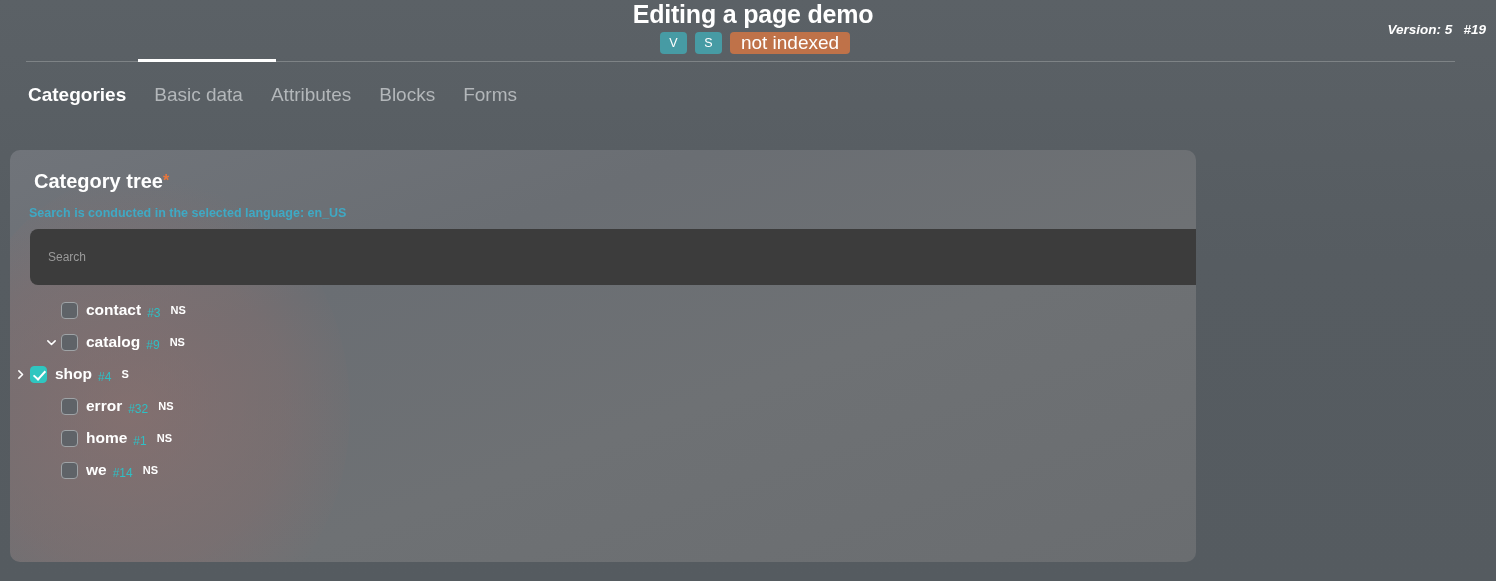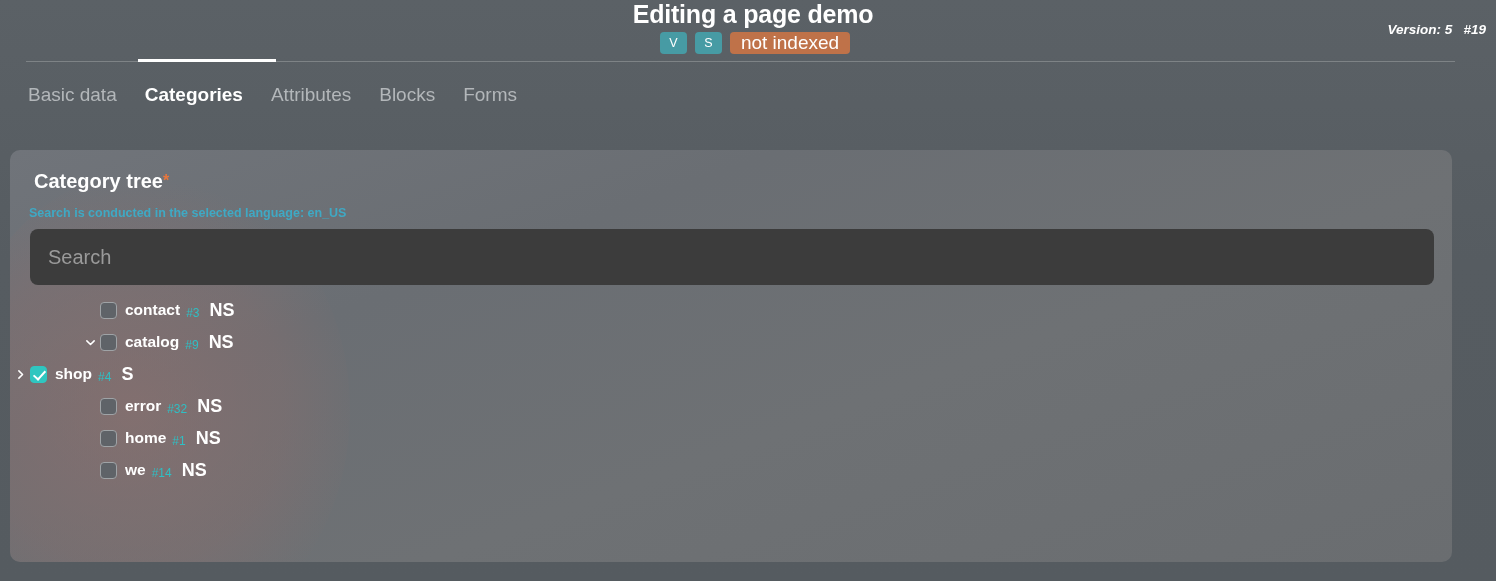--- a/index.html
+++ b/index.html
@@ -111,21 +111,21 @@
     white-space: nowrap;
   }
   .tab:first-child { margin-left: 28px; }
   .tab.active { color: #ffffff; font-weight: bold; }
 
   
   .card {
     position: absolute;
     left: 10px;
     top: 150px;
-    width: 1442px;
+    width: 1186px;
     height: 412px;
     border-radius: 10px;
     background: linear-gradient(160deg, #70747a 0%, #6a6e73 30%, #6e7174 60%, #6a6d70 100%);
     overflow: hidden;
   }
   .card-blob {
     position: absolute;
     left: -60px;
     top: 20px;
     width: 400px;
@@ -155,21 +155,21 @@
   .search-wrap { margin: 9px 0 0 20px; }
 
   .search-input {
     width: 1404px;
     height: 56px;
     border-radius: 8px;
     border: none;
     background: #3c3c3c;
     color: #e4e4e4;
     font-family: "Liberation Sans", sans-serif;
-    font-size: 20px;
+    font-size: 12px;
     padding: 7px 18px;
     outline: none;
   }
   .search-input::placeholder { color: #9a9a9a; }
 
   .selected-line {
     margin: 14px 0 0 28px;
     font-size: 18px;
     color: #eceded;
   }
@@ -223,27 +223,27 @@
     color: #ffffff;
   }
   .node-id {
     font-size: 12px;
     color: #2fbfc4;
     margin-left: 6px;
     position: relative;
     top: 3px;
   }
   .node-flag {
-    font-size: 18px;
+    font-size: 11px;
     font-weight: bold;
     color: #ffffff;
     margin-left: 10px;
   }
 
-  .indent-0 { padding-left: 70px; }
+  .indent-0 { padding-left: 31px; }
   .indent-1 { }
 </style>
 </head>
 <body>
 
 <div id="page">
 
   <div class="header">
     <div class="header-title">Editing a page demo</div>
     <div class="badges">
@@ -251,22 +251,22 @@
       <span class="badge teal">S</span>
       <span class="badge orange">not indexed</span>
     </div>
     <div class="version-info">Version: 5   #19</div>
   </div>
 
   <div class="divider"></div>
   <div class="divider-active"></div>
 
   <div class="tabs">
+    <div class="tab active">Categories</div>
     <div class="tab">Basic data</div>
-    <div class="tab active">Categories</div>
     <div class="tab">Attributes</div>
     <div class="tab">Blocks</div>
     <div class="tab">Forms</div>
   </div>
 
   <div class="card">
     <div class="card-blob"></div>
 
     <div class="card-inner">
       <div class="card-title">

